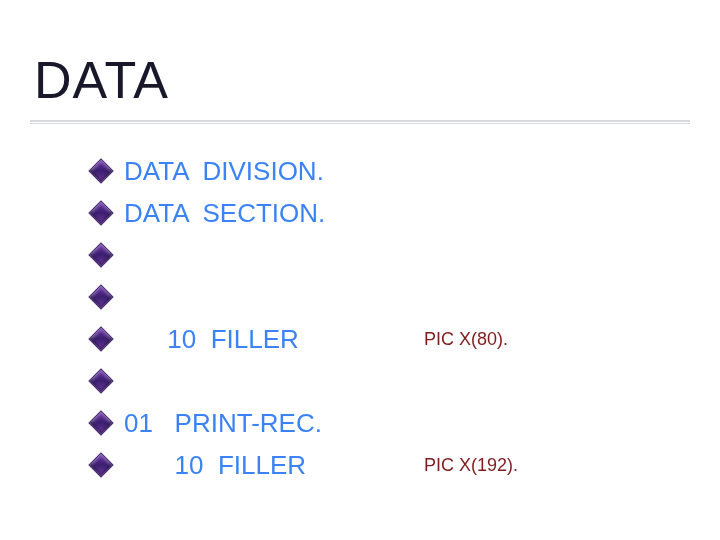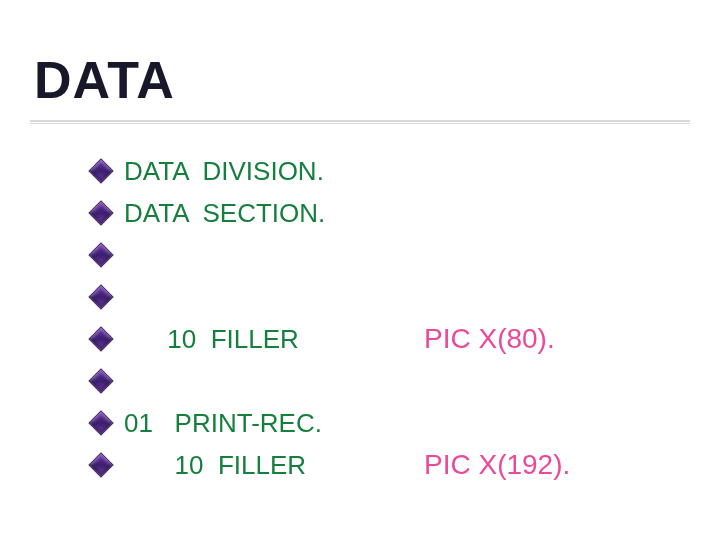--- a/index.html
+++ b/index.html
@@ -14,21 +14,21 @@
   .slide {
     box-sizing: border-box;
     width: 720px;
     height: 540px;
     padding: 50px 30px 30px 30px;
     position: relative;
   }
   .title {
     font-family: "Comic Sans MS", "Comic Sans", cursive, sans-serif;
     font-size: 52px;
-    font-weight: 700;
+    font-weight: 400;
     color: #18182a;
     margin: 0 0 10px 0;
     padding-left: 4px;
     letter-spacing: 1px;
   }
   .underline {
     height: 2px;
     width: 100%;
     margin-bottom: 28px;
     background: #d8d8e0;
@@ -48,27 +48,27 @@
     transform: rotate(45deg);
     background: linear-gradient(135deg, #6e2fa7 0%, #3a1f6e 50%, #7a3fb0 100%);
     border: 1px solid #401f70;
     box-shadow: inset -2px -2px 3px rgba(0,0,0,0.35), inset 2px 2px 3px rgba(255,255,255,0.25);
     margin-right: 14px;
     flex: 0 0 auto;
   }
   .col-left {
     width: 300px;
     font-size: 26px;
-    color: #15803d;
+    color: #3b82f6;
     white-space: pre;
     flex: 0 0 auto;
   }
   .col-right {
-    font-size: 28px;
-    color: #ec4899;
+    font-size: 18px;
+    color: #7f1d1d;
     white-space: pre;
   }
 </style>
 </head>
 <body>
 
 <div class="slide">
   <h1 class="title">DATA</h1>
   <div class="underline"></div>
 

